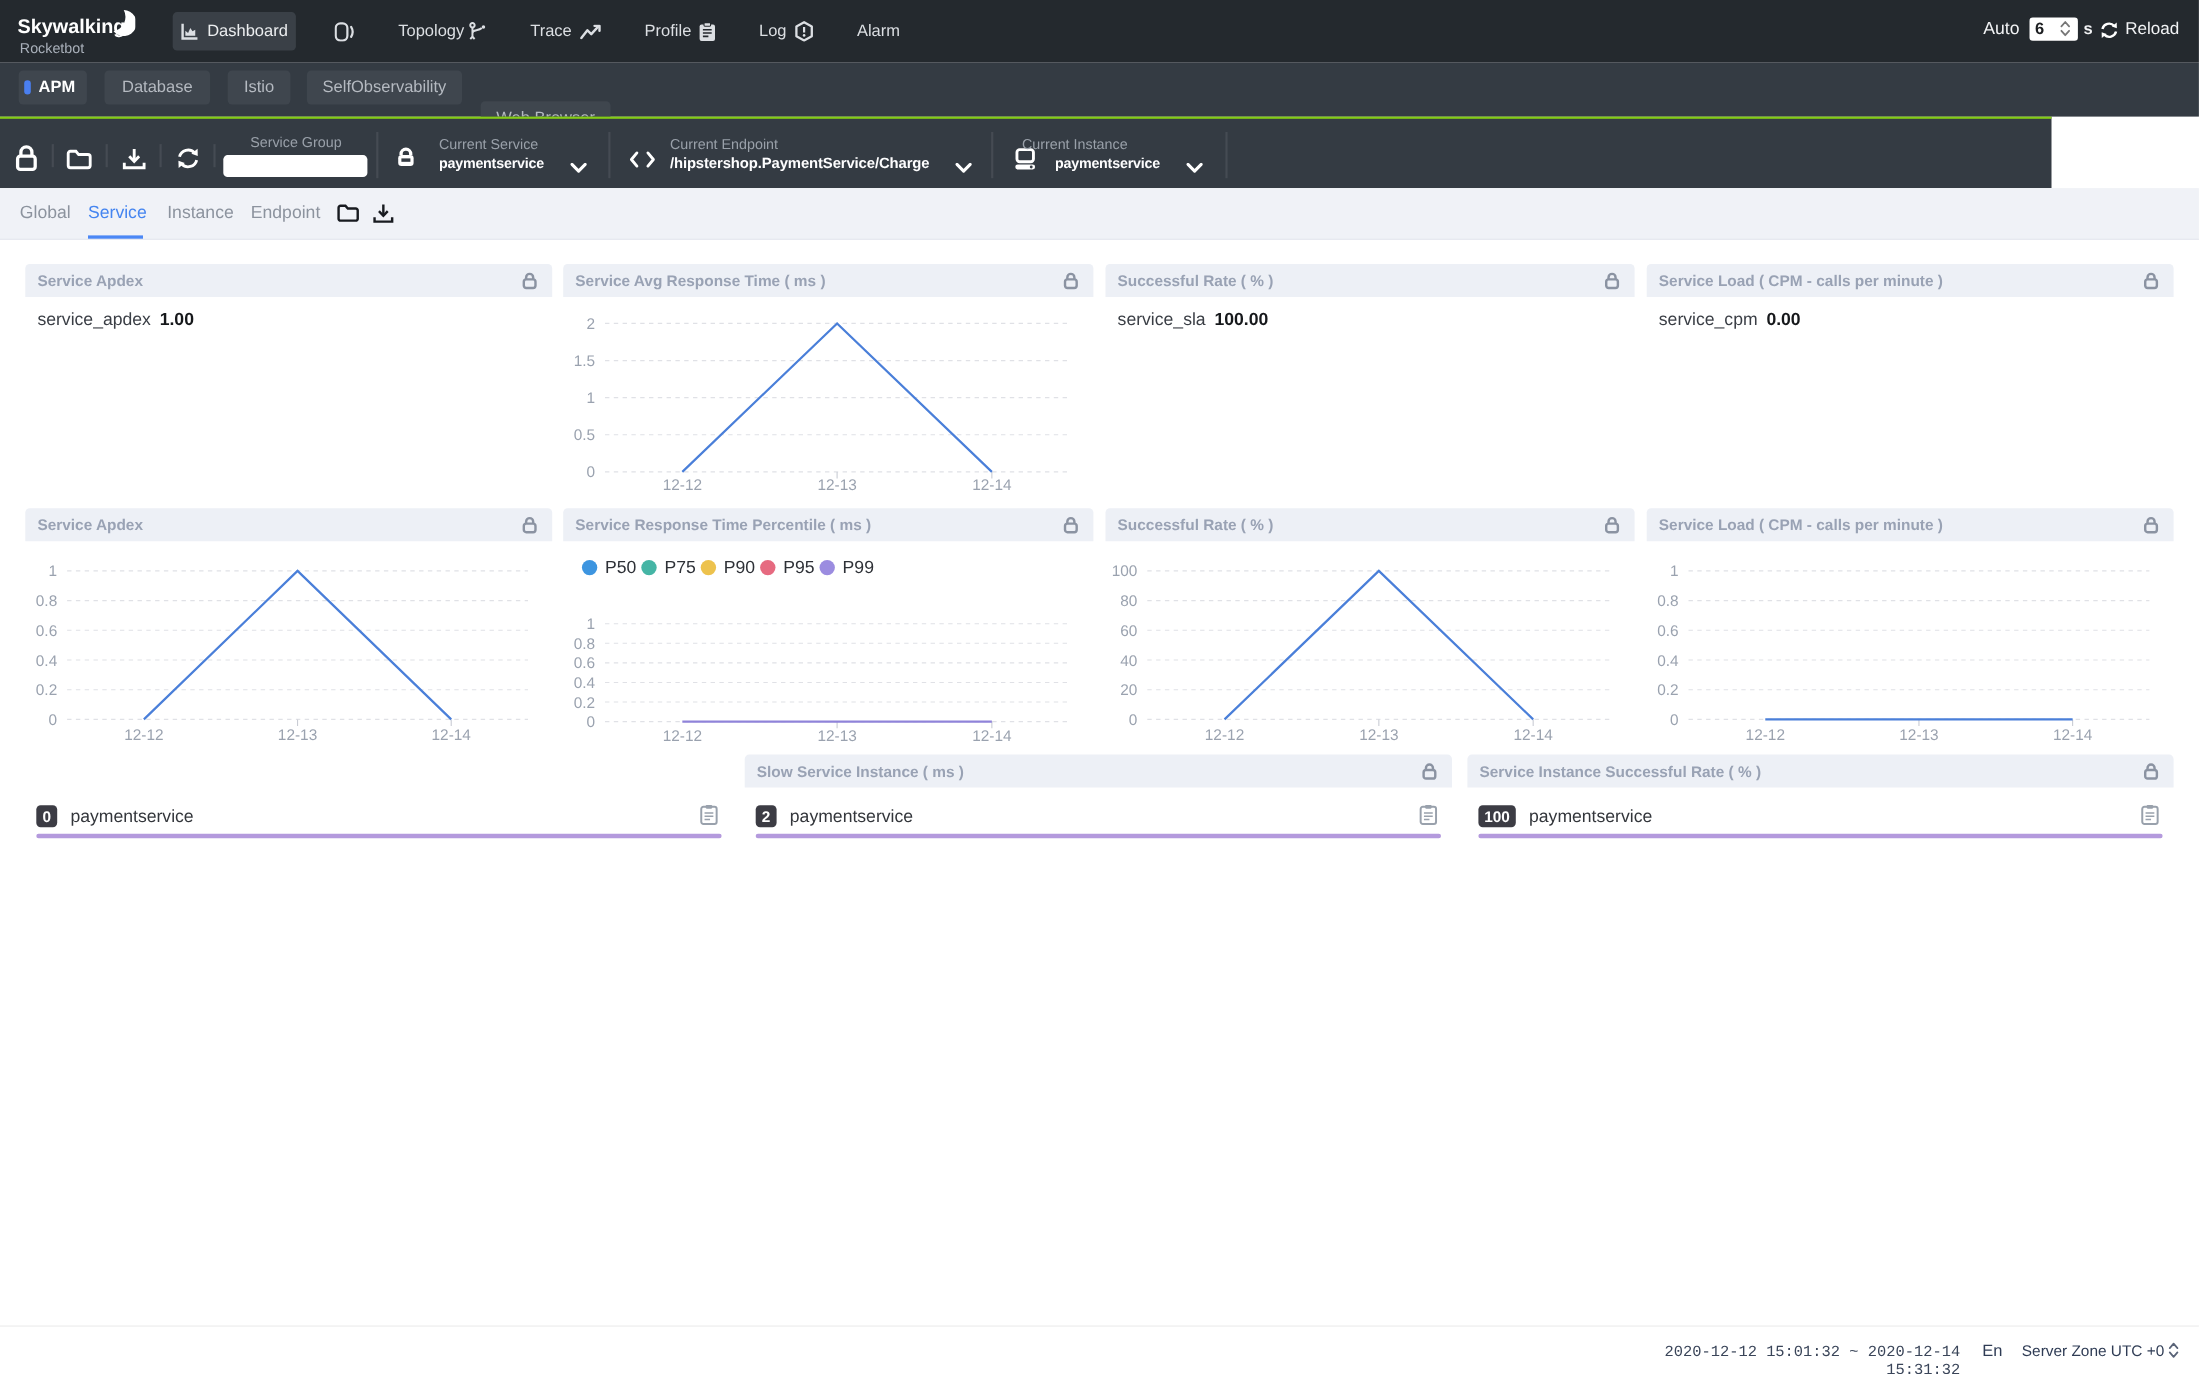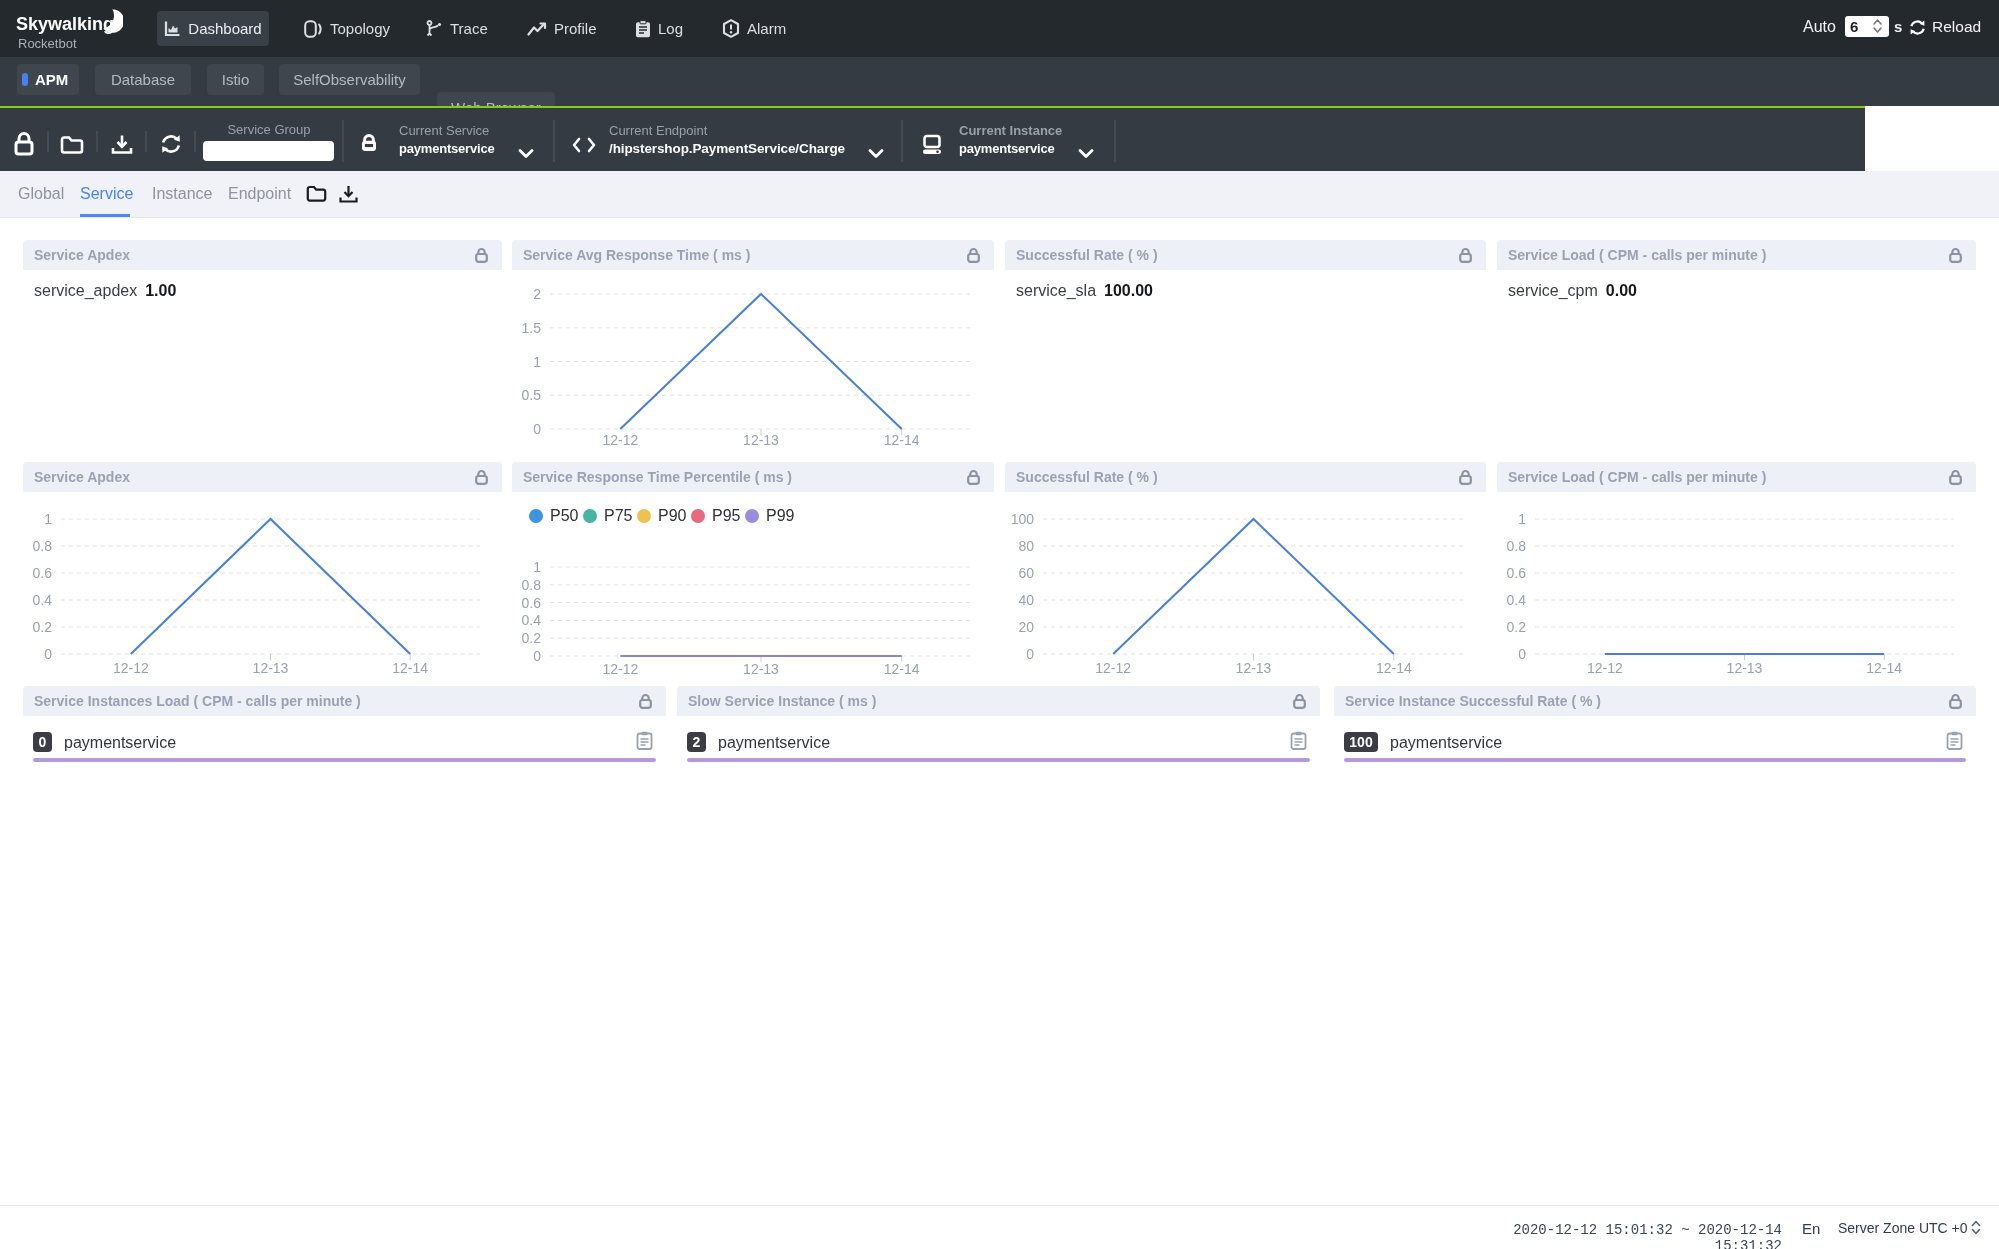--- a/index.html
+++ b/index.html
@@ -3,21 +3,21 @@
 <style>
 *{margin:0;padding:0;box-sizing:border-box;}
 html,body{width:1999px;height:1249px;overflow:hidden;background:#fff;font-family:"Liberation Sans",sans-serif;}
 .abs{position:absolute;}
 #page{position:relative;width:1999px;height:1249px;}
 #nav1{position:absolute;left:0;top:0;width:1999px;height:57px;background:#24292e;}
 #nav2{position:absolute;left:0;top:57px;width:1999px;height:49px;background:#343b43;}
 #nav3{position:absolute;left:0;top:106px;width:1865px;height:65px;background:#343b43;border-top:2px solid #84cc16;}
 #tabbar{position:absolute;left:0;top:171px;width:1999px;height:47px;background:#f0f2f7;border-bottom:1px solid #e4e7ee;}
 #footer{position:absolute;left:0;top:1205px;width:1999px;height:44px;background:#fff;border-top:1px solid #ececec;}
-.navitem{position:absolute;top:0;height:57px;display:flex;align-items:center;color:#dcdfe3;font-size:15px;}
+.navitem{position:absolute;top:0;height:57px;display:flex;align-items:center;color:#dcdfe3;font-size:15px;gap:32px;}
 .navitem svg{margin-right:7px;}
 .navbtn{position:absolute;left:157px;top:11px;width:112px;height:35px;background:#3a4047;border-radius:4px;display:flex;align-items:center;justify-content:center;color:#eceef0;font-size:15px;}
 .navbtn svg{margin-right:7px;}
 .t2btn{position:absolute;top:7px;height:31px;background:#3f464e;border-radius:4px;color:#b5bac1;font-size:15px;display:flex;align-items:center;justify-content:center;}
 .vdiv{position:absolute;width:2px;background:#454b53;}
 .nlabel{position:absolute;color:#99a0a9;font-size:13px;}
 .nvalue{position:absolute;color:#fdfdfe;font-size:13px;font-weight:bold;letter-spacing:-0.2px;}
 .tab{position:absolute;top:0;height:46px;display:flex;align-items:center;font-size:16px;color:#8c939e;}
 .card{position:absolute;background:#fff;}
 .chead{position:absolute;left:0;top:0;right:0;height:30px;background:#edf0f6;border-radius:4px 4px 0 0;font-weight:bold;}
@@ -152,21 +152,21 @@
 <div class="nvalue" style="left:609px;top:33px;font-size:13.5px;letter-spacing:-0.1px;">/hipstershop.PaymentService/Charge</div>
 <div class="abs" style="left:868px;top:37px;"><svg width="16" height="10" viewBox="0 0 16 10">
           <path d="M2 1.5 l6 6 6-6" fill="none" stroke="#fff" stroke-width="2.8" stroke-linecap="round" stroke-linejoin="round"></path>
         </svg></div>
 <div class="vdiv" style="left:901px;top:12px;height:42px;"></div>
 <div class="abs" style="left:920px;top:26px;"><svg width="24" height="21" viewBox="0 0 24 21">
           <rect x="4.5" y="2" width="15" height="11" rx="2.5" fill="none" stroke="#fff" stroke-width="2.6"></rect>
           <rect x="3" y="15.5" width="18" height="4.5" rx="2.2" fill="#fff"></rect>
           <circle cx="17.5" cy="17.8" r="1.3" fill="#343b43"></circle>
         </svg></div>
-<div class="nlabel" style="left:959px;top:15px;font-weight:bold;">Current Instance</div>
+<div class="nlabel" style="left:929px;top:15px;">Current Instance</div>
 <div class="nvalue" style="left:959px;top:33px;">paymentservice</div>
 <div class="abs" style="left:1078px;top:37px;"><svg width="16" height="10" viewBox="0 0 16 10">
           <path d="M2 1.5 l6 6 6-6" fill="none" stroke="#fff" stroke-width="2.8" stroke-linecap="round" stroke-linejoin="round"></path>
         </svg></div>
 <div class="vdiv" style="left:1114px;top:12px;height:42px;"></div>
 </div>
 <div id="tabbar">
 <div class="tab" style="left:18px;color:#8c939e;">Global</div>
 <div class="tab" style="left:80px;color:#4585f0;">Service</div>
 <div class="tab" style="left:152px;color:#8c939e;">Instance</div>
@@ -368,27 +368,20 @@
           <line x1="247.5" y1="162.0" x2="247.5" y2="168.0" stroke="#c9ccd4" stroke-width="1"></line>
           <line x1="387.2" y1="162.0" x2="387.2" y2="168.0" stroke="#c9ccd4" stroke-width="1"></line>
           <text x="107.8" y="181" font-size="14" fill="#9aa2af" text-anchor="middle" font-family="Liberation Sans, sans-serif">12-12</text>
           <text x="247.5" y="181" font-size="14" fill="#9aa2af" text-anchor="middle" font-family="Liberation Sans, sans-serif">12-13</text>
           <text x="387.2" y="181" font-size="14" fill="#9aa2af" text-anchor="middle" font-family="Liberation Sans, sans-serif">12-14</text>
           <polyline points="107.8,162 387.2,162" fill="none" stroke="#4a7fd9" stroke-width="2"></polyline>
         </svg>
 </div>
     </div>
 <div class="card" style="left:23px;top:686px;width:643px;height:92px;">
-      <div class="chead">
-        <span class="t">Service Instances Load ( CPM - calls per minute )</span>
-        <svg width="15" height="17" viewBox="0 0 15 17">
-          <path d="M4.3 7 V5.2 a3.2 3.2 0 0 1 6.4 0 V7" fill="none" stroke="#8b93a2" stroke-width="2.2"></path>
-          <rect x="2.2" y="7" width="10.6" height="7.8" rx="2.2" fill="none" stroke="#8b93a2" stroke-width="2.2"></rect>
-        </svg>
-      </div>
 <div class="badge" style="left:10px;top:46px;width:19px;">0</div>
 <div class="iname" style="left:41px;top:48px;">paymentservice</div>
 <div class="clip" style="right:13px;top:45px;"><svg width="17" height="19" viewBox="0 0 17 19">
           <rect x="1.5" y="2.5" width="14" height="15.5" rx="2" fill="none" stroke="#99a1ac" stroke-width="1.8"></rect>
           <rect x="5.5" y="0.8" width="6" height="3.4" rx="1" fill="#99a1ac"></rect>
           <path d="M4.5 8 h8 M4.5 11 h8 M4.5 14 h5" stroke="#99a1ac" stroke-width="1.4"></path>
         </svg></div>
 <div class="pbar" style="left:10px;right:10px;top:72px;"></div>
 </div>
 <div class="card" style="left:677px;top:686px;width:643px;height:92px;">

